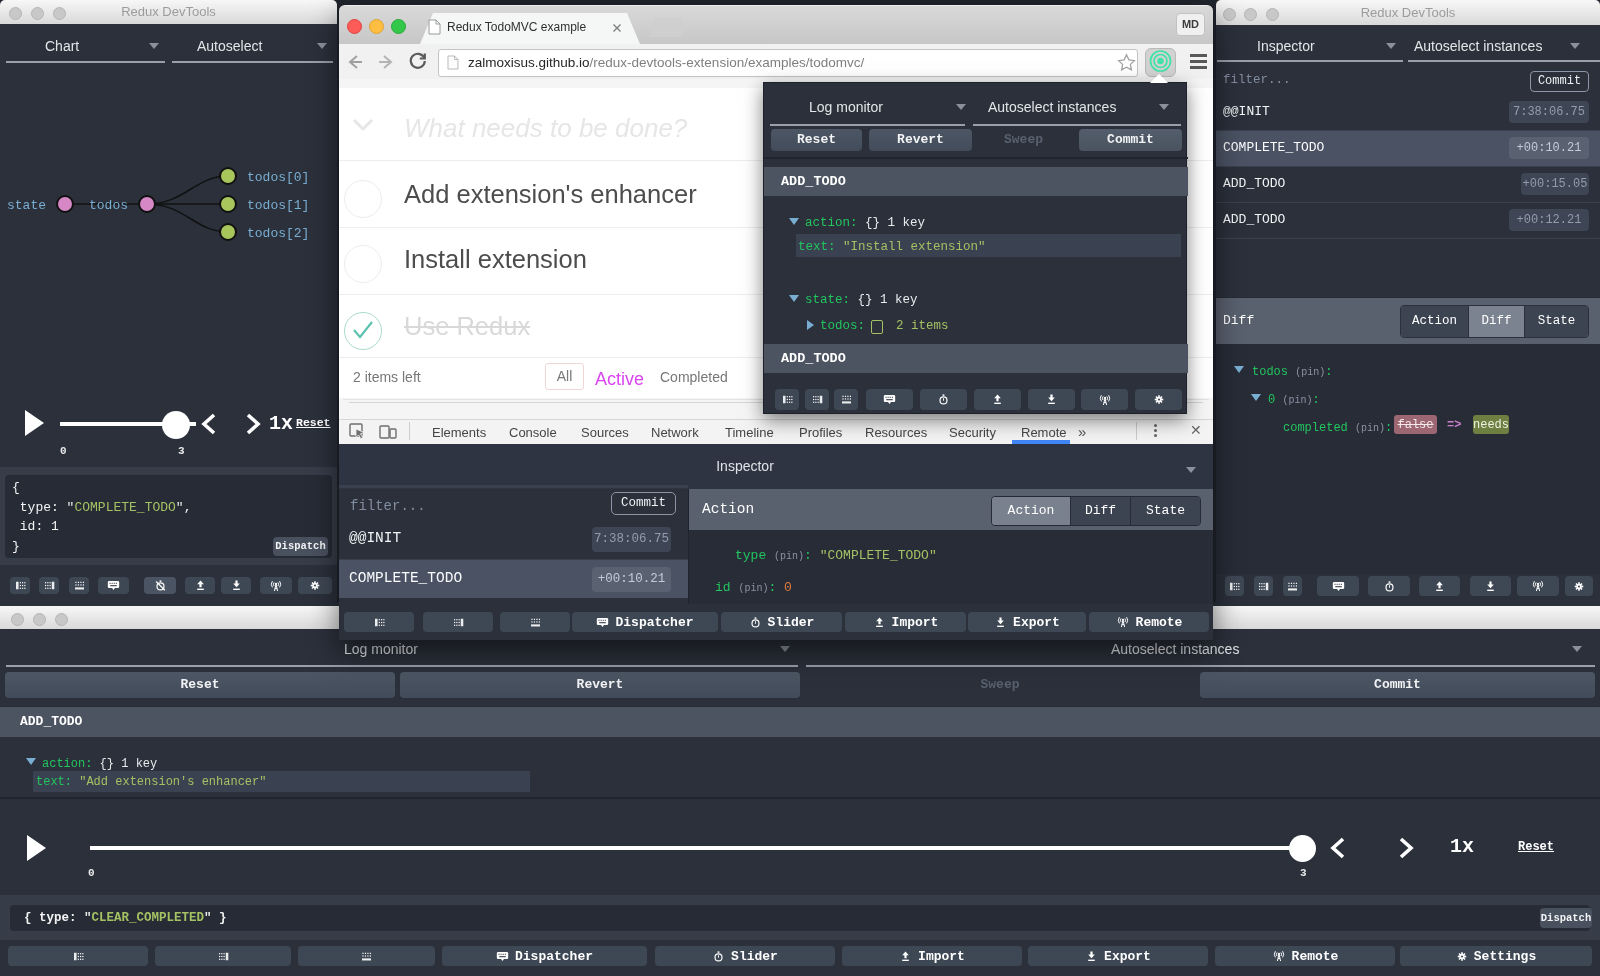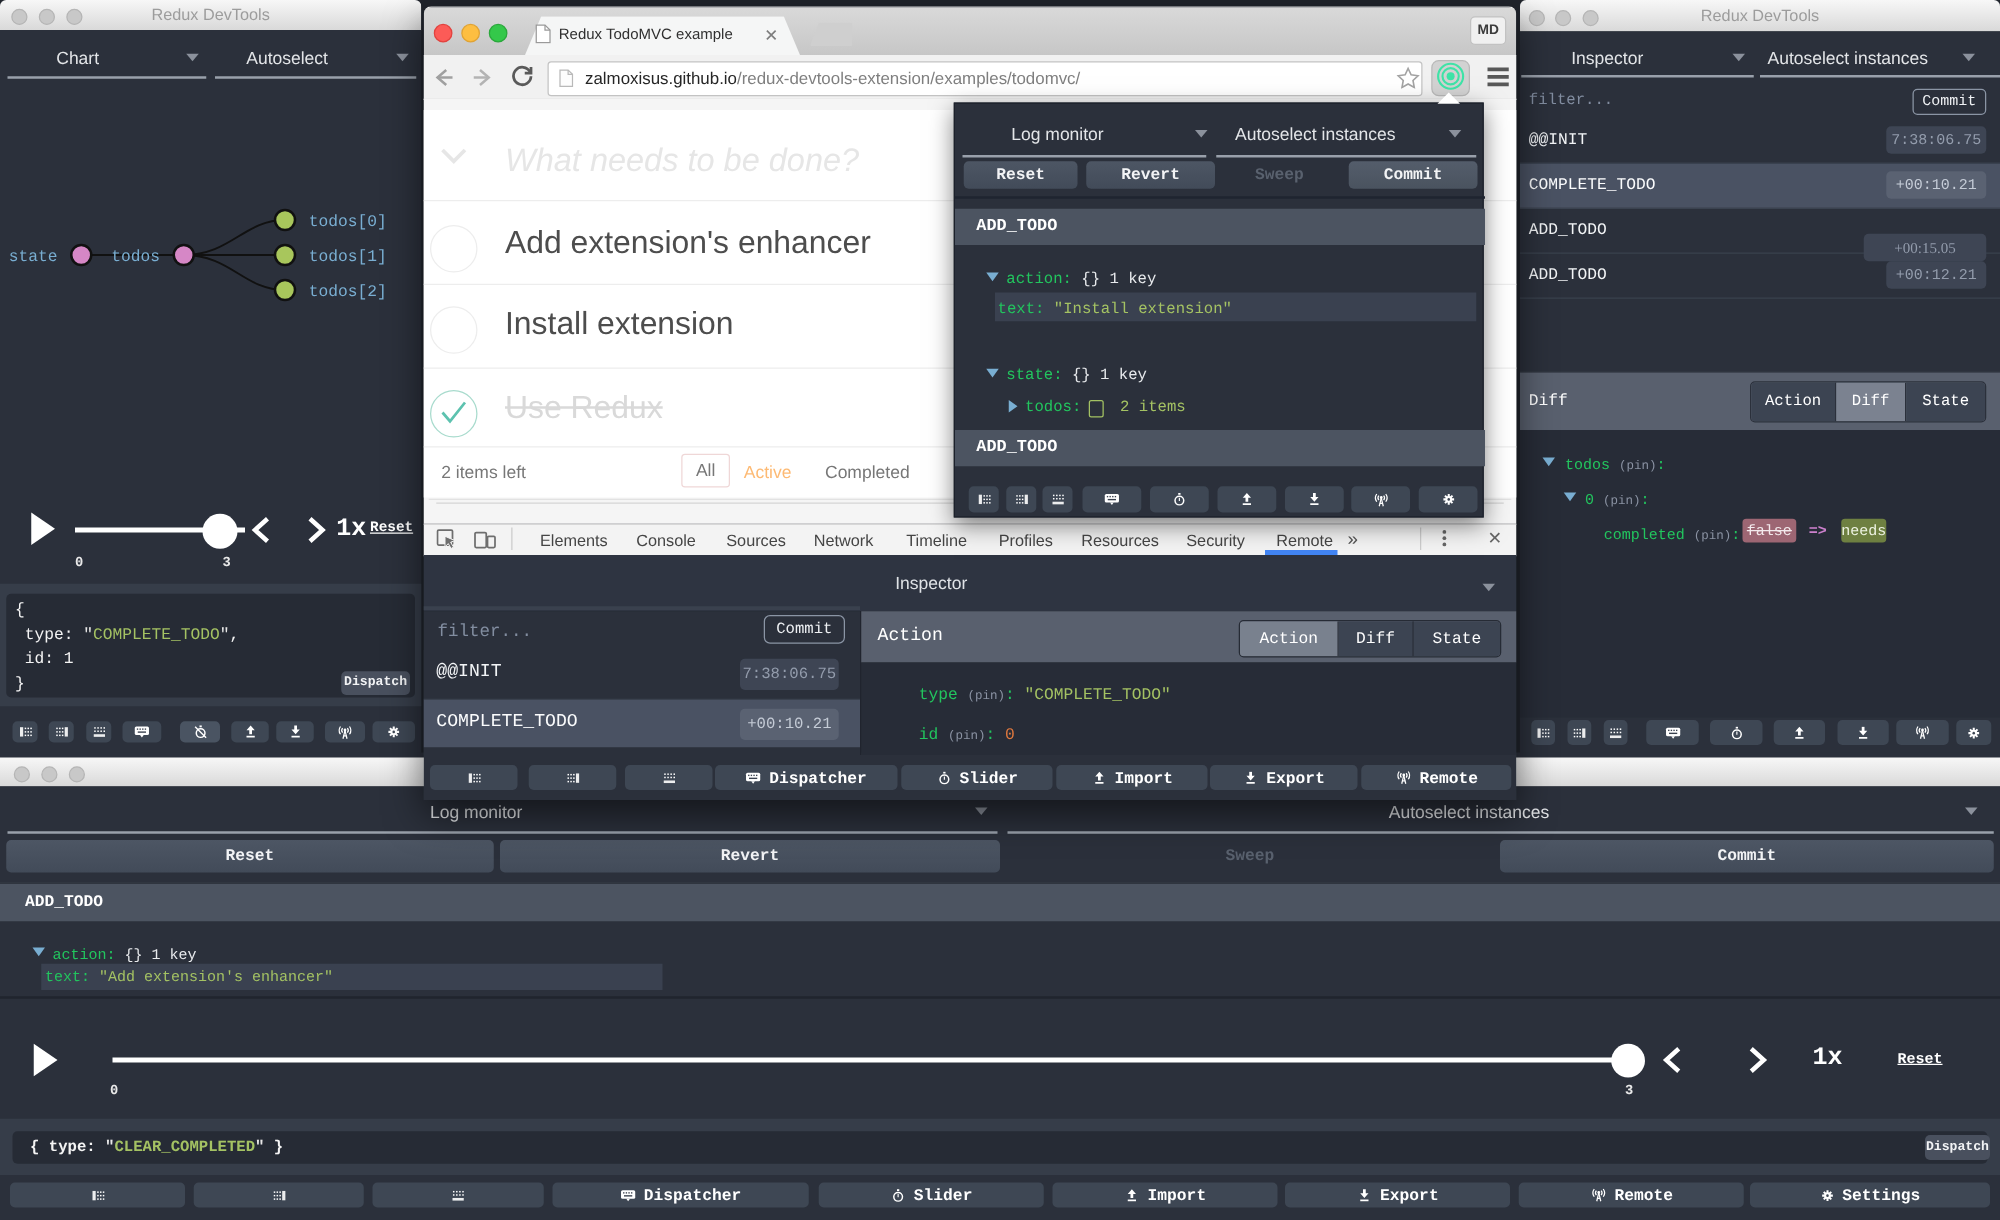--- a/index.html
+++ b/index.html
@@ -249,21 +249,21 @@
     <div class="abs" style="left:0;top:95px;width:384px;height:35px;border-bottom:1px solid #3a414e;">
       <div class="abs mono" style="left:7px;top:9px;color:#f2f4f6;font-size:13px;">@@INIT</div>
       <div class="badge" style="right:11px;top:6px;width:80px;height:22px;line-height:22px;">7:38:06.75</div>
     </div>
     <div class="abs" style="left:0;top:131px;width:384px;height:35px;background:#4a5263;border-bottom:1px solid #3a414e;">
       <div class="abs mono" style="left:7px;top:9px;color:#fbfcfd;font-size:13px;">COMPLETE_TODO</div>
       <div class="badge" style="right:11px;top:6px;width:80px;height:22px;line-height:22px;background:#5a6272;color:#c4cbd6;">+00:10.21</div>
     </div>
     <div class="abs" style="left:0;top:167px;width:384px;height:35px;border-bottom:1px solid #3a414e;">
       <div class="abs mono" style="left:7px;top:9px;color:#f2f4f6;font-size:13px;">ADD_TODO</div>
-      <div class="badge" style="right:11px;top:20px;width:98px;height:22px;line-height:22px;font-family:Liberation Serif, serif;">+00:15.05</div>
+      <div class="badge" style="right:11px;top:6px;width:68px;height:22px;line-height:22px;">+00:15.05</div>
     </div>
     <div class="abs" style="left:0;top:203px;width:384px;height:35px;border-bottom:1px solid #3a414e;">
       <div class="abs mono" style="left:7px;top:9px;color:#f2f4f6;font-size:13px;">ADD_TODO</div>
       <div class="badge" style="right:11px;top:6px;width:80px;height:22px;line-height:22px;">+00:12.21</div>
     </div>
 
     <div class="abs" style="left:0;top:297px;width:384px;height:47px;background:#59606e;border-top:1px solid #262b35;"></div>
     <div class="abs mono" style="left:7px;top:313px;color:#fff;font-size:13px;">Diff</div>
     <div class="abs" style="left:184px;top:305px;height:31px;display:flex;border-radius:4px;overflow:hidden;border:1px solid #2b303b;">
       <div class="mono" style="width:67px;background:#3c4452;color:#fff;font-size:12.5px;text-align:center;line-height:31px;border-right:1px solid #2b303b;">Action</div>
@@ -478,21 +478,21 @@
     <div class="abs" style="left:0;top:289px;width:874px;height:1px;background:#ededed;"></div>
     <div class="abs" style="left:5px;top:307px;width:36px;height:36px;border-radius:50%;border:1px solid #a8dbcd;"></div>
     <svg class="abs" style="left:13px;top:315px;" width="22" height="20" viewBox="0 0 22 20">
         <path d="M2 10 L8 17 L20 2" stroke="#5dc2af" stroke-width="2.2" fill="none"></path>
       </svg>
     <div class="abs" style="left:65px;top:307px;font-size:25.5px;color:#d9d9d9;text-decoration:line-through;">Use Redux</div>
     <div class="abs" style="left:0;top:352px;width:874px;height:1px;background:#ededed;"></div>
 
     <div class="abs" style="left:14px;top:364px;font-size:14px;color:#777;">2 items left</div>
     <div class="abs" style="left:206px;top:358px;width:37px;height:25px;border:1px solid #efd7d7;border-radius:3px;font-size:14px;color:#777;text-align:center;line-height:25px;">All</div>
-    <div class="abs" style="left:256px;top:364px;font-size:14px;color:#fdba74;">Active</div>
+    <div class="abs" style="left:256px;top:364px;font-size:18px;color:#d946ef;">Active</div>
     <div class="abs" style="left:321px;top:364px;font-size:14px;color:#777;">Completed</div>
     <div class="abs" style="left:4px;top:394px;width:866px;height:1px;background:#e2e2e2;"></div>
     <div class="abs" style="left:10px;top:397px;width:854px;height:1px;background:#d5d5d5;"></div>
 
     <div class="abs" style="left:0;top:414px;width:874px;height:25px;background:#f3f3f3;border-top:1px solid #d7d7d7;"></div>
     <svg class="abs" style="left:10px;top:418px;" width="17" height="17" viewBox="0 0 17 17">
         <rect x="1" y="1" width="12" height="12" rx="1" fill="none" stroke="#6e6e6e" stroke-width="1.4"></rect>
         <path d="M7 6 L15 9.5 L11.5 10.8 L13.8 14.6 L11.9 15.8 L9.6 11.9 L7 14.5 Z" fill="#6e6e6e" stroke="#f3f3f3" stroke-width="0.8"></path>
       </svg>
     <svg class="abs" style="left:40px;top:418px;" width="18" height="17" viewBox="0 0 18 17">
@@ -538,21 +538,21 @@
 
     <div class="abs" style="left:350px;top:484px;width:524px;height:41px;background:#59606e;"></div>
     <div class="abs mono" style="left:363px;top:496px;color:#fff;font-size:14.5px;">Action</div>
     <div class="abs" style="left:652px;top:491px;height:28px;display:flex;border-radius:4px;overflow:hidden;border:1px solid #262b35;">
       <div class="mono" style="width:78px;background:#79818e;color:#fff;font-size:13px;text-align:center;line-height:28px;border-right:1px solid #262b35;">Action</div>
       <div class="mono" style="width:59px;background:#3c4452;color:#fff;font-size:13px;text-align:center;line-height:28px;border-right:1px solid #262b35;">Diff</div>
       <div class="mono" style="width:69px;background:#3c4452;color:#fff;font-size:13px;text-align:center;line-height:28px;">State</div>
     </div>
     <div class="abs" style="left:350px;top:525px;width:524px;height:74px;background:#272c37;"></div>
     <div class="abs mono" style="left:396px;top:543px;font-size:13px;"><span class="k">type</span> <span class="pin">(pin)</span><span class="k">:</span> <span class="g">"COMPLETE_TODO"</span></div>
-    <div class="abs mono" style="left:396px;top:575px;font-size:13px;"><span class="k">id</span> <span class="pin">(pin)</span><span class="k">:</span> <span class="o">0</span></div>
+    <div class="abs mono" style="left:376px;top:575px;font-size:13px;"><span class="k">id</span> <span class="pin">(pin)</span><span class="k">:</span> <span class="o">0</span></div>
 
     <div class="abs dark" style="left:0;top:599px;width:874px;height:36px;"></div>
     <div class="abs ibtn" style="left:5px;top:607px;width:70px;height:20px;">
         <svg width="11" height="9">
           <use href="#i-grid1"></use>
         </svg>
       </div>
     <div class="abs ibtn" style="left:84px;top:607px;width:70px;height:20px;">
         <svg width="11" height="9">
           <use href="#i-grid2"></use>

